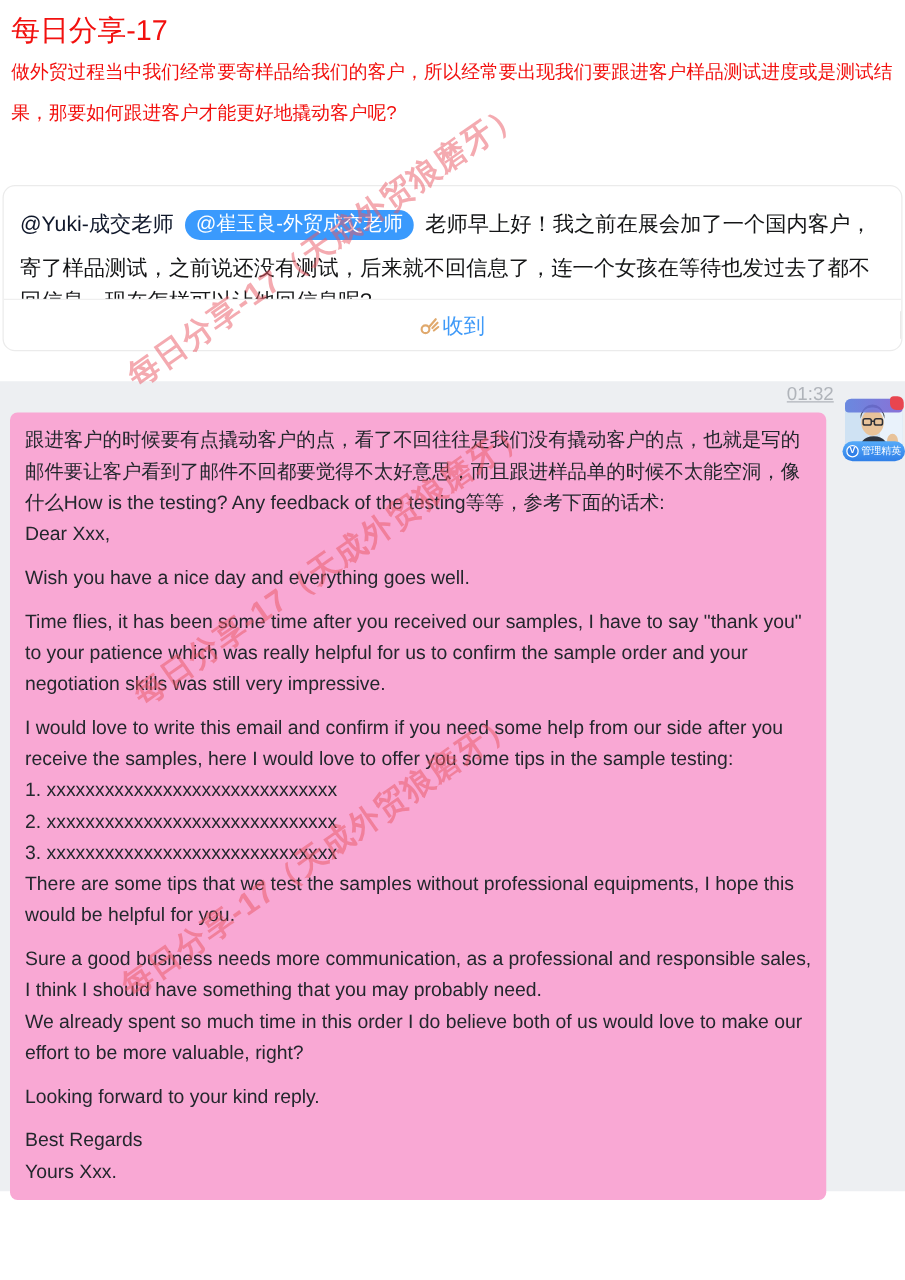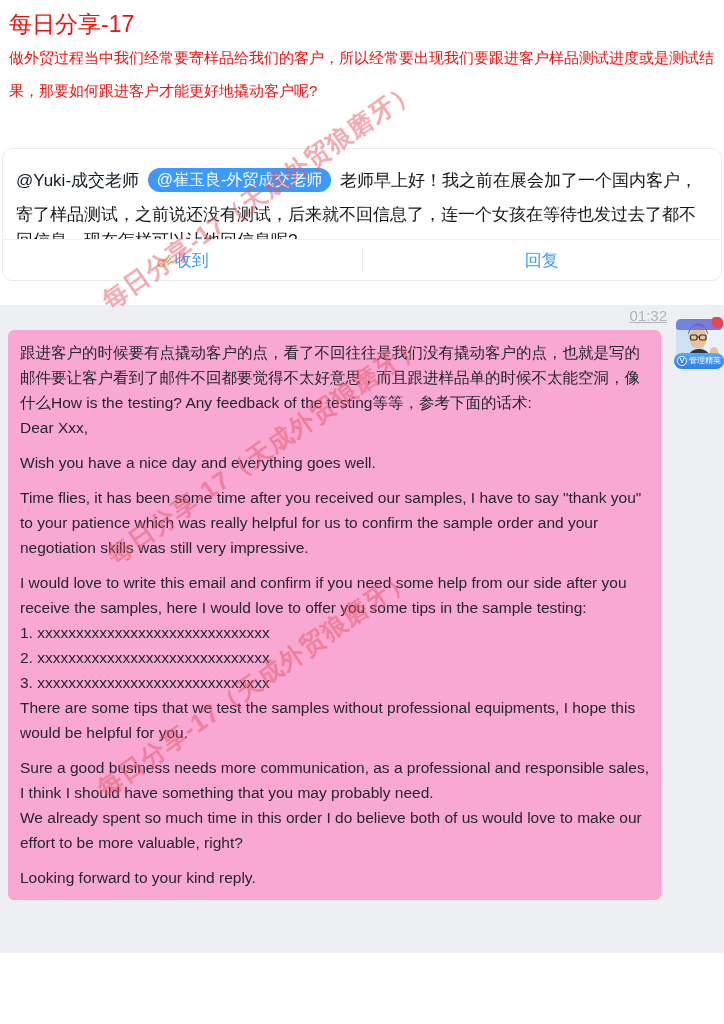--- a/index.html
+++ b/index.html
@@ -106,23 +106,20 @@
       <button class="action-btn">
         <span class="ok-icon">
           <svg width="17" height="17" viewBox="0 0 17 17">
             <circle cx="5.4" cy="11.4" r="3.1" fill="none" stroke="#e0a96d" stroke-width="1.7"></circle>
             <path d="M8.6 9.2 L13.6 3.4 M10.9 10.4 L15 6.2 M12.1 12.4 L15.6 9.6" stroke="#e0a96d" stroke-width="1.7" stroke-linecap="round" fill="none"></path>
           </svg>
         </span>
         <span>收到</span>
       </button>
       <div class="action-divider"></div>
-      <button class="action-btn">
-        <span>回复</span>
-      </button>
     </div>
   </div>
 
   <div class="chat-area">
     <div class="timestamp">01:32</div>
 
     <div class="avatar">
       <svg width="46" height="46" viewBox="0 0 46 46">
         <rect width="46" height="46" fill="#cfe2f3"></rect>
         <rect x="28" y="0" width="18" height="46" fill="#e9f2fb"></rect>
@@ -149,20 +146,22 @@
           <div class="para">Wish you have a nice day and everything goes well.</div>
           <div class="para">Time flies, it has been some time after you received our samples, I have to say "thank you" to your patience which was really helpful for us to confirm the sample order and your negotiation skills was still very impressive.</div>
           <div class="para">I would love to write this email and confirm if you need some help from our side after you receive the samples, here I would love to offer you some tips in the sample testing:
 1. xxxxxxxxxxxxxxxxxxxxxxxxxxxxxx
 2. xxxxxxxxxxxxxxxxxxxxxxxxxxxxxx
 3. xxxxxxxxxxxxxxxxxxxxxxxxxxxxxx
 There are some tips that we test the samples without professional equipments, I hope this would be helpful for you.</div>
           <div class="para">Sure a good business needs more communication, as a professional and responsible sales, I think I should have something that you may probably need.
 We already spent so much time in this order I do believe both of us would love to make our effort to be more valuable, right?</div>
           <div class="para">Looking forward to your kind reply.</div>
+          <div class="para">Best Regards
+Yours Xxx.</div>
         </div>
     </div>
   </div>
 
   <div class="watermark wm1">每日分享-17（天成外贸狼磨牙）</div>
   <div class="watermark wm2">每日分享-17（天成外贸狼磨牙）</div>
   <div class="watermark wm3">每日分享-17（天成外贸狼磨牙）</div>
 
 </div>
 

